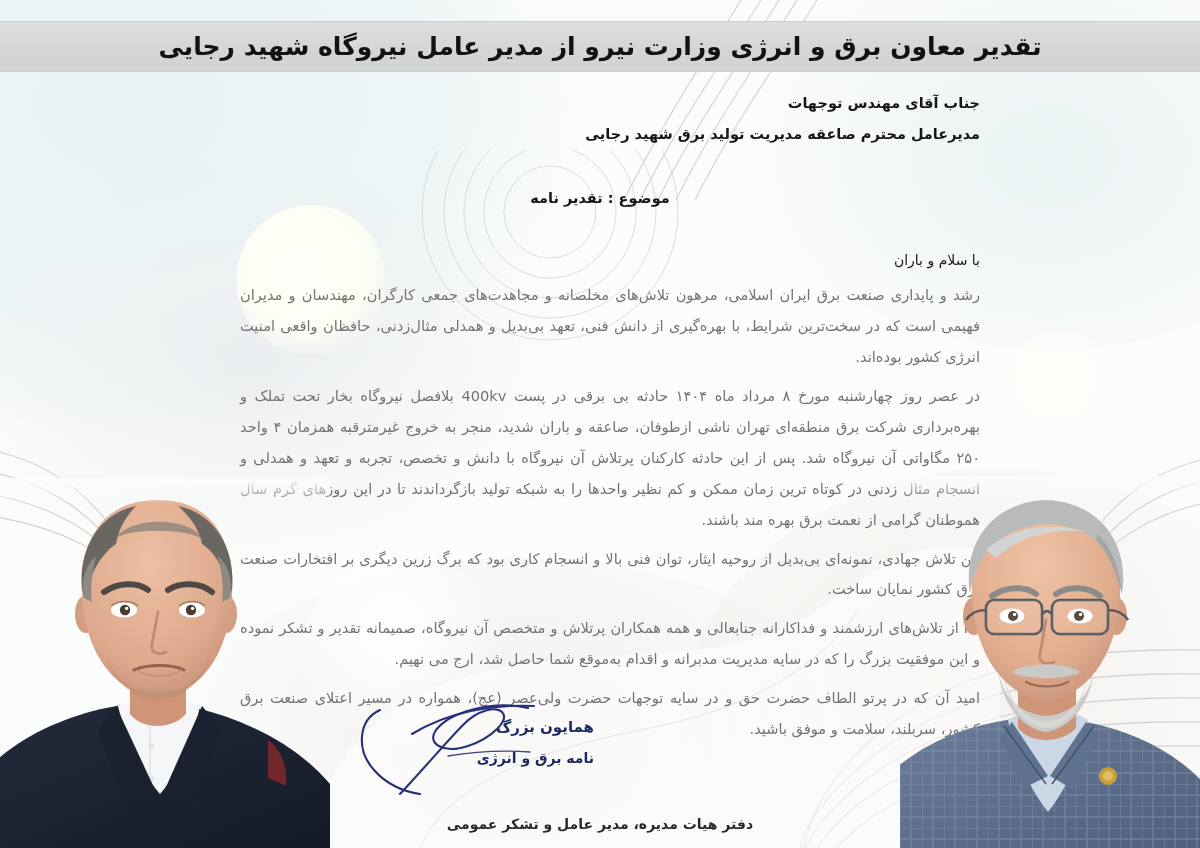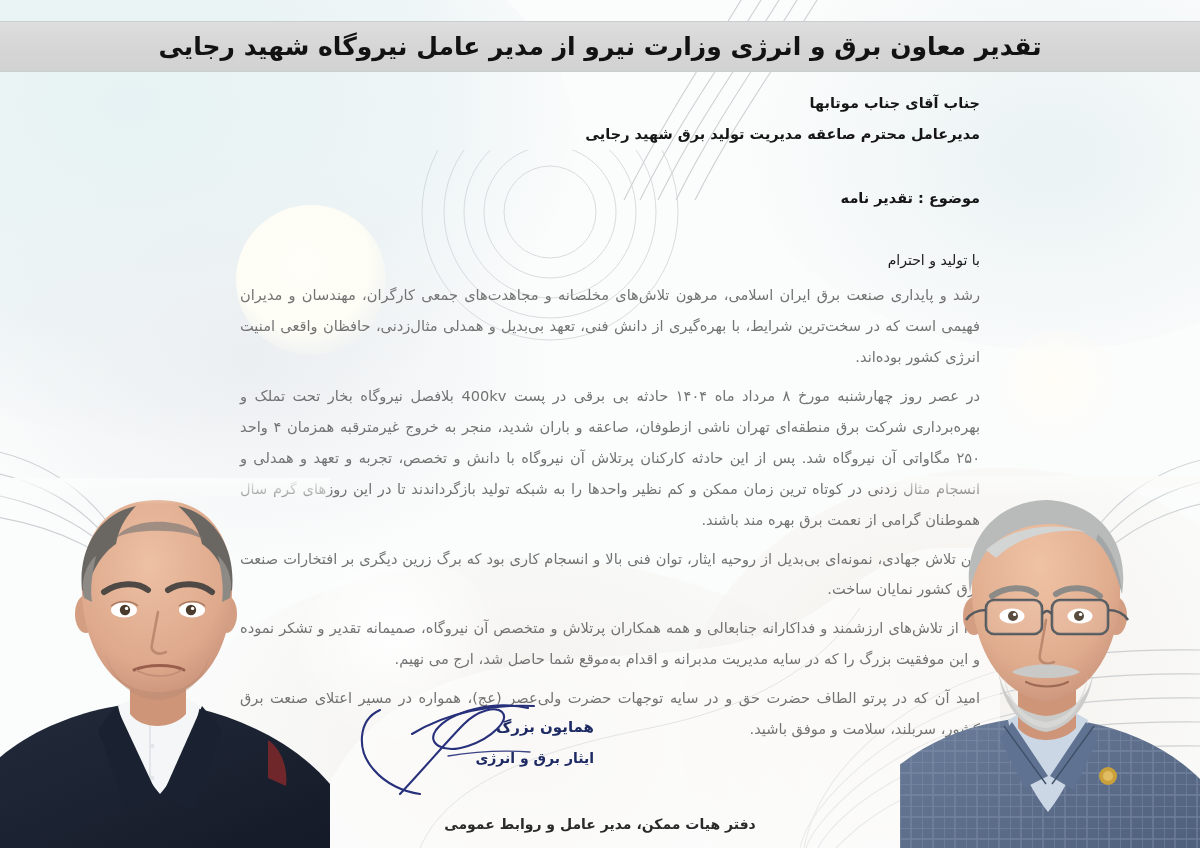--- a/index.html
+++ b/index.html
@@ -77,21 +77,21 @@
     position:absolute;left:0;top:70px;width:1200px;height:778px;
     z-index:5;
   }
   .addr{
     position:absolute;right:220px;top:22px;width:760px;text-align:right;
   }
   .addr .l1{font-size:14.5px;font-weight:700;color:#161616;line-height:1.6;}
   .addr .l2{font-size:14.5px;font-weight:700;color:#161616;line-height:1.6;margin-top:8px;}
 
   .subject{
-    position:absolute;right:220px;top:120px;width:760px;text-align:right;
+    position:absolute;right:220px;top:120px;width:760px;text-align:center;
     font-size:14.5px;font-weight:700;color:#161616;
   }
 
   .greet{
     position:absolute;right:220px;top:182px;width:760px;text-align:right;
     font-size:14px;color:#1a1a1a;font-weight:400;
   }
 
   .body-text{
     position:absolute;right:220px;top:210px;width:740px;
@@ -212,27 +212,27 @@
     </svg>
   </div>
 
   <div class="header-band">
     <div class="header-title">تقدیر معاون برق و انرژی وزارت نیرو از مدیر عامل نیروگاه شهید رجایی</div>
   </div>
 
   <div class="letter">
 
     <div class="addr">
-      <div class="l1">جناب آقای جناب موتابها</div>
+      <div class="l1">جناب آقای مهندس توجهات</div>
       <div class="l2">مدیرعامل محترم صاعقه مدیریت تولید برق شهید رجایی</div>
     </div>
 
     <div class="subject">موضوع : تقدیر نامه</div>
 
-    <div class="greet">با تولید و احترام</div>
+    <div class="greet">با سلام و باران</div>
 
     <div class="body-text">
       <p class="para">رشد و پایداری صنعت برق ایران اسلامی، مرهون تلاش‌های مخلصانه و مجاهدت‌های جمعی کارگران، مهندسان و مدیران فهیمی است که در سخت‌ترین شرایط، با بهره‌گیری از دانش فنی، تعهد بی‌بدیل و همدلی مثال‌زدنی، حافظان واقعی امنیت انرژی کشور بوده‌اند.</p>
       <p class="para">در عصر روز چهارشنبه مورخ ۸ مرداد ماه ۱۴۰۴ حادثه بی برقی در پست 400kv بلافصل نیروگاه بخار تحت تملک و بهره‌برداری شرکت برق منطقه‌ای تهران ناشی ازطوفان، صاعقه و باران شدید، منجر به خروج غیرمترقبه همزمان ۴ واحد ۲۵۰ مگاواتی آن نیروگاه شد. پس از این حادثه کارکنان پرتلاش آن نیروگاه با دانش و تخصص، تجربه و تعهد و همدلی و انسجام مثال زدنی در کوتاه ترین زمان ممکن و کم نظیر واحدها را به شبکه تولید بازگرداندند تا در این روزهای گرم سال هموطنان گرامی از نعمت برق بهره مند باشند.</p>
       <p class="para">این تلاش جهادی، نمونه‌ای بی‌بدیل از روحیه ایثار، توان فنی بالا و انسجام کاری بود که برگ زرین دیگری بر افتخارات صنعت برق کشور نمایان ساخت.</p>
       <p class="para">لذا از تلاش‌های ارزشمند و فداکارانه جنابعالی و همه همکاران پرتلاش و متخصص آن نیروگاه، صمیمانه تقدیر و تشکر نموده و این موفقیت بزرگ را که در سایه مدیریت مدبرانه و اقدام به‌موقع شما حاصل شد، ارج می نهیم.</p>
       <p class="para last-center">امید آن که در پرتو الطاف حضرت حق و در سایه توجهات حضرت ولی‌عصر (عج)، همواره در مسیر اعتلای صنعت برق کشور، سربلند، سلامت و موفق باشید.</p>
     </div>
   </div>
 
@@ -241,25 +241,25 @@
       <g stroke="#27307a" stroke-width="2.1" fill="none" stroke-linecap="round">
         <path d="M28 16 C 6 26, 4 56, 22 76 C 34 90, 52 98, 68 100"></path>
         <path d="M176 14 C 140 6, 98 18, 84 36 C 74 50, 92 60, 116 52 C 140 44, 158 26, 150 18 C 144 12, 126 16, 112 30 C 96 46, 76 70, 48 100"></path>
         <path d="M60 40 C 96 18, 140 10, 182 12"></path>
       </g>
       <g stroke="#27307a" stroke-width="1.3" fill="none" stroke-linecap="round" opacity="0.9">
         <path d="M96 62 C 120 58, 150 56, 178 58"></path>
       </g>
     </svg>
     <div class="sig-name">همایون بزرگ</div>
-    <div class="sig-role">ایثار برق و انرژی</div>
+    <div class="sig-role">نامه برق و انرژی</div>
   </div>
 
   <div class="footer">
-    <span>دفتر هیات ممکن، مدیر عامل و روابط عمومی</span>
+    <span>دفتر هیات مدیره، مدیر عامل و تشکر عمومی</span>
   </div>
 
   <div class="portrait portrait-left">
     <svg width="330" height="370" viewBox="0 0 330 370" fill="none">
       <defs>
         <linearGradient id="pl-suit" x1="0" y1="0" x2="1" y2="1">
           <stop offset="0%" stop-color="#232b3c"></stop>
           <stop offset="100%" stop-color="#141a27"></stop>
         </linearGradient>
         <radialGradient id="pl-skin" cx="45%" cy="32%" r="72%">

